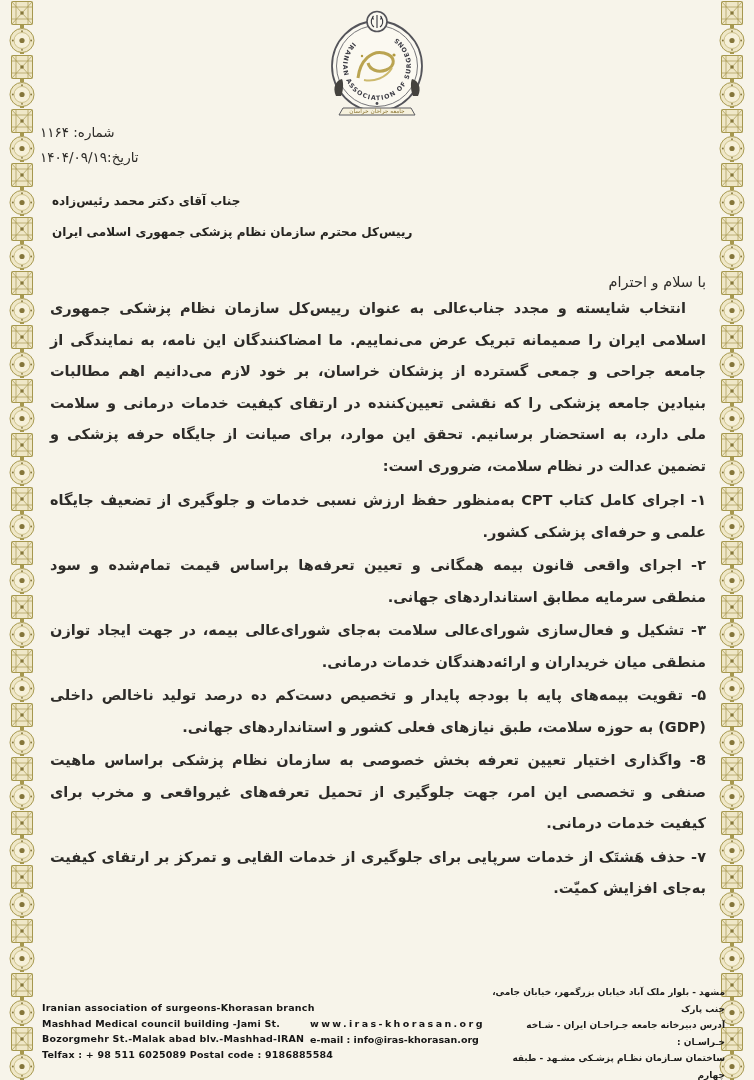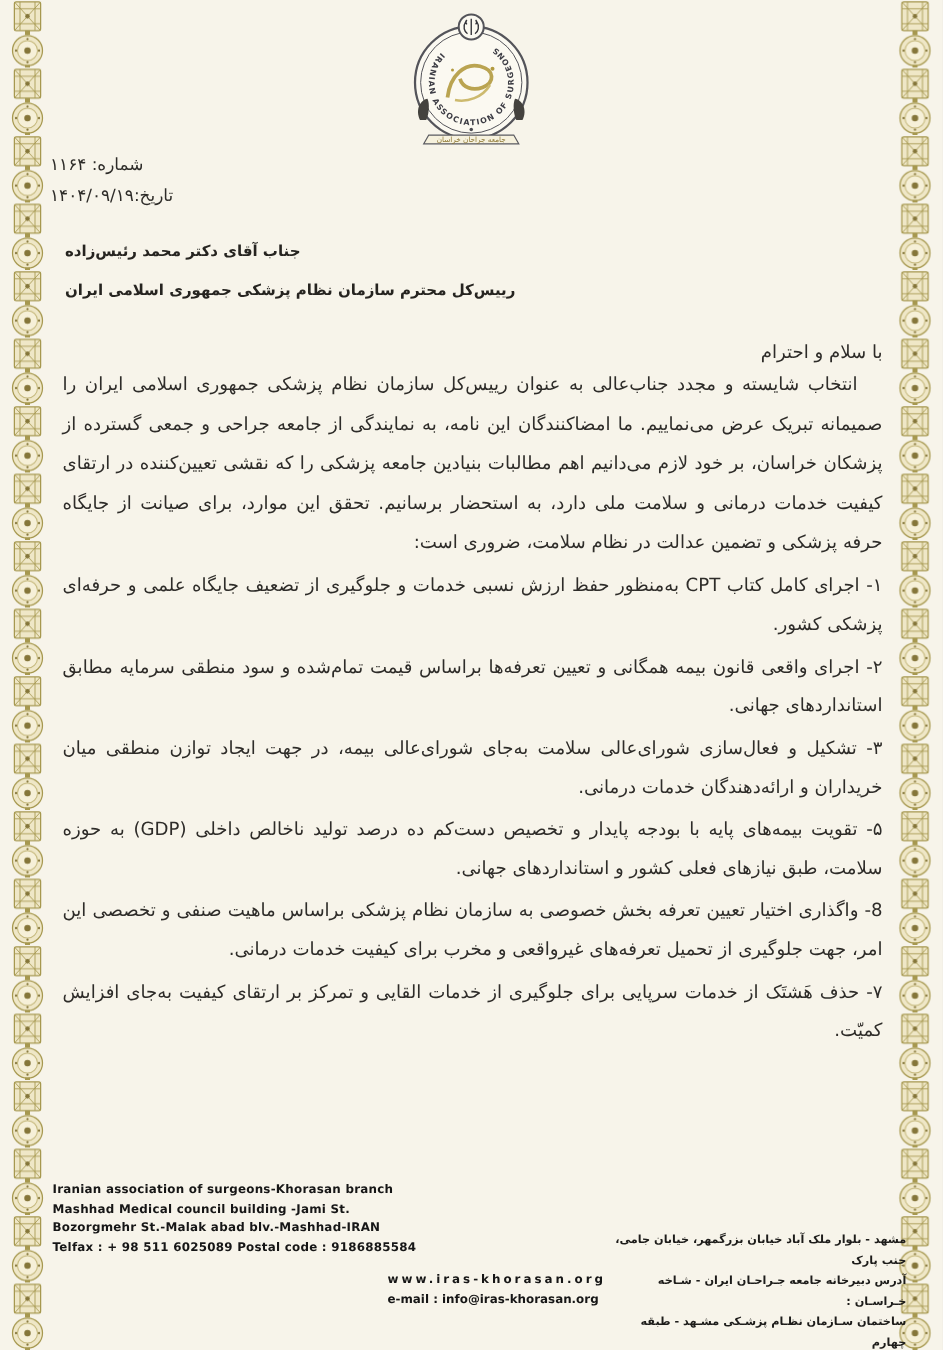--- a/index.html
+++ b/index.html
@@ -30,25 +30,25 @@
   .banner-txt{font-size:5.8px;fill:#8a7430;font-family:"DejaVu Sans",sans-serif;}
   
   .meta{position:absolute;top:120px;left:40px;width:212px;direction:rtl;
         text-align:left;font-size:13.5px;line-height:25px;}
   .meta div{unicode-bidi:plaintext;text-align:left;}
   
   .addressee{position:absolute;top:186px;right:48px;left:52px;direction:rtl;
              text-align:left;font-weight:bold;font-size:12px;line-height:31px;color:#262420;}
   .salutation{position:absolute;top:260px;right:48px;direction:rtl;font-size:14.5px;margin-top:14px;}
   .body-text{position:absolute;top:293px;left:50px;right:48px;direction:rtl;
-             text-align:justify;font-size:14.5px;line-height:31.5px;}
+             text-align:justify;font-size:14.5px;line-height:31.5px;font-weight:bold;}
   .body-text p{margin:0 0 2px;}
   .body-text p.intro{text-indent:20px;margin-bottom:3px;}
   
-  .footer-en{position:absolute;left:42px;top:944px;font-size:9.5px;font-weight:bold;
+  .footer-en{position:absolute;left:42px;top:1000px;font-size:9.5px;font-weight:bold;
              line-height:15.5px;color:#161616;letter-spacing:.2px;}
   .footer-web{position:absolute;left:310px;top:1016px;font-size:9.5px;font-weight:bold;
               color:#161616;line-height:16px;}
   .footer-web .www{letter-spacing:2.4px;}
   .footer-fa{position:absolute;right:29px;top:984px;width:238px;direction:rtl;
              text-align:right;font-size:9px;font-weight:bold;line-height:16.5px;color:#1d1c1a;}
 </style>
 </head>
 <body>
 

